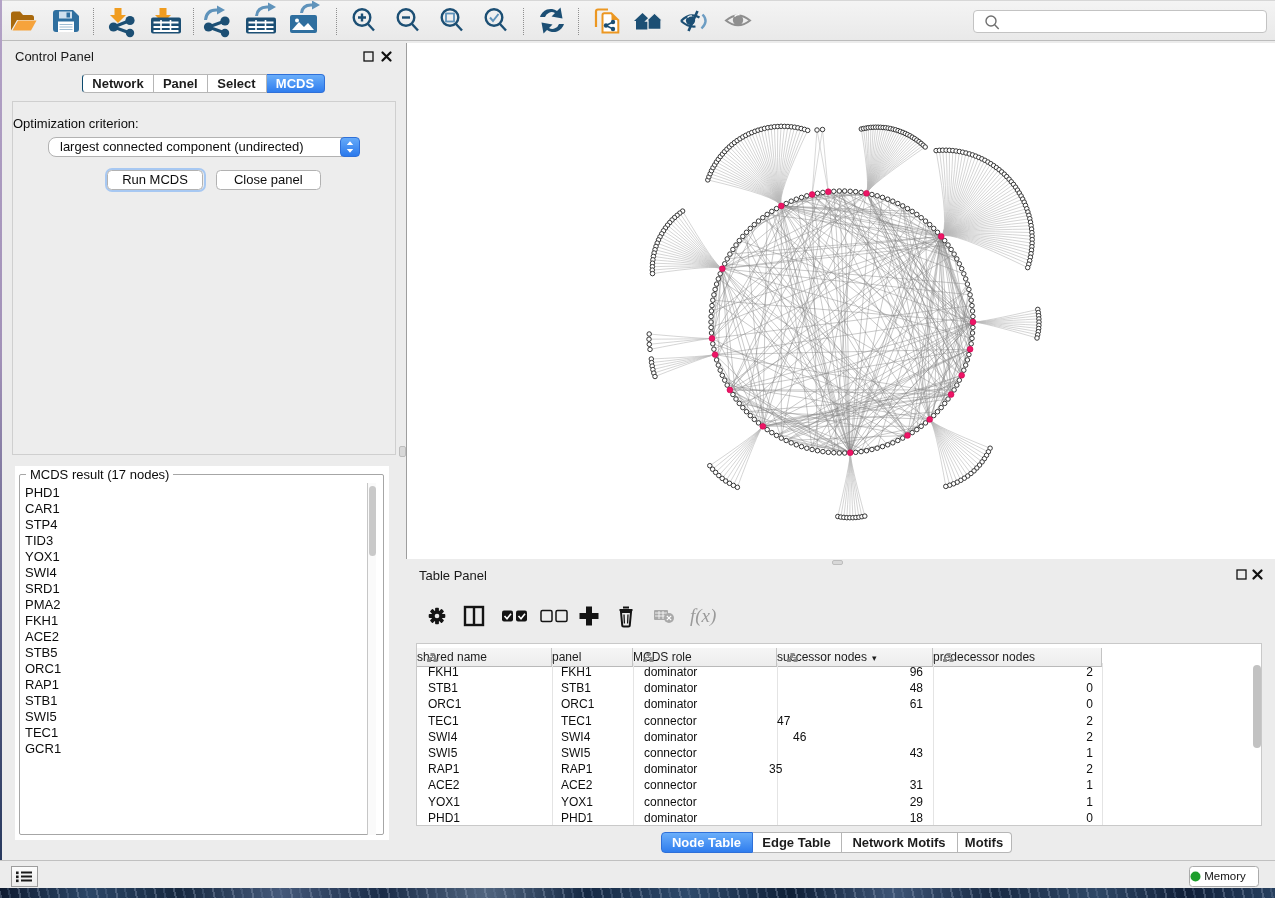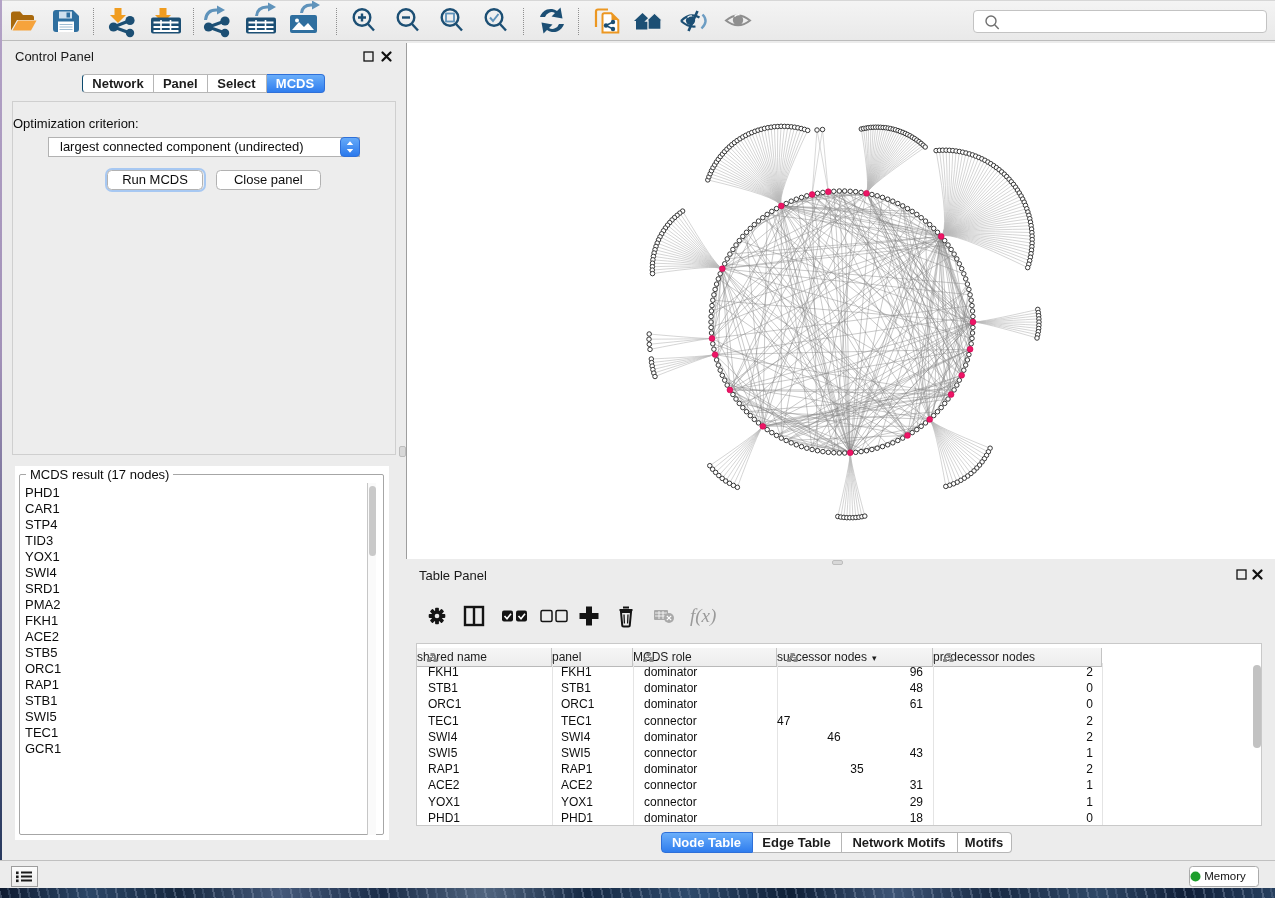--- a/index.html
+++ b/index.html
@@ -10,21 +10,21 @@
 #search{position:absolute;left:971px;top:9px;width:294px;height:23px;background:#fff;border:1px solid #c3c3c3;border-radius:4px}
 #cpanel{left:2px;top:42px;width:398px;height:818px}
 #cptitle{left:13px;top:7px;font-size:13px;color:#1a1a1a}
 .wbtn{position:absolute;top:9px;width:11px;height:11px}
 #tabs{left:80px;top:32px;height:19px;display:flex;font-size:13px}
 .tab{background:#fff;border:1px solid #b6b6b6;border-left:none;display:flex;align-items:center;justify-content:center;color:#1c1c1c;font-weight:bold}
 .tab.first{border-left:1px solid #0c4a6e;border-radius:4px 0 0 4px}
 .tab.sel{background:linear-gradient(#6aaefa,#2f7dee);border-color:#2f70d8;color:#fff;border-radius:0 4px 4px 0}
 #tcontent{left:10px;top:59px;width:384px;height:354px;background:#ededed;border:1px solid #cfcfcf}
 #optlabel{left:0;top:14px;width:384px;text-align:left;font-size:13px;color:#0c0c0c}
-#dropdown{left:35px;top:35px;width:312px;height:19.5px;background:#fff;border:1px solid #b2b2b2;border-radius:0;font-size:13px;line-height:18px;padding-left:11px;color:#0c0c0c}
+#dropdown{left:35px;top:35px;width:312px;height:19.5px;background:#fff;border:1px solid #b2b2b2;border-radius:8px;font-size:13px;line-height:18px;padding-left:11px;color:#0c0c0c}
 #dcap{position:absolute;right:-1px;top:-1px;width:20px;height:19.5px;background:linear-gradient(#65aaf9,#2b79ec);border-radius:4px;border:1px solid #2f70d8}
 .btn{position:absolute;top:68px;height:20px;background:#fff;border:1px solid #b2b2b2;border-radius:4.5px;font-size:13px;text-align:center;line-height:18px;color:#0c0c0c}
 #focus{position:absolute;left:91.5px;top:66px;width:101px;height:24px;border:2.5px solid #a7c8f2;border-radius:7px}
 #results{left:13px;top:424px;width:374px;height:374px;background:#fff}
 #fieldset{position:absolute;left:4px;top:8px;width:365px;height:361px;border:1px solid #a6a6a6;border-radius:2px}
 #legend{position:absolute;left:11px;top:1px;background:#fff;padding:0 4px;font-size:13px;color:#0c0c0c}
 #items{position:absolute;left:10px;top:18.5px;font-size:13px;line-height:16px;color:#0c0c0c}
 #lscroll{position:absolute;left:352px;top:16.5px;width:9px;height:352px;background:#fafafa;border-left:1px solid #c6c6c6}
 #lthumb{position:absolute;left:1px;top:3px;width:7px;height:70px;background:#c9c9c9;border-radius:3.5px}
 #netframe{left:406px;top:43px;width:869px;height:516px;background:#fff;border-left:1px solid #9e9e9e}
@@ -657,35 +657,35 @@
         <span style="position:absolute;left:11px">TEC1</span>
         <span style="position:absolute;left:144px">TEC1</span>
         <span style="position:absolute;left:227px">connector</span>
         <span style="position:absolute;left:360px;width:146px;text-align:left">47</span>
         <span style="position:absolute;left:516px;width:160px;text-align:right">2</span>
       </div>
 <div class="row" style="top:84.8px;left:0;width:846px">
         <span style="position:absolute;left:11px">SWI4</span>
         <span style="position:absolute;left:144px">SWI4</span>
         <span style="position:absolute;left:227px">dominator</span>
-        <span style="position:absolute;left:344px;width:146px;text-align:center">46</span>
+        <span style="position:absolute;left:376px;width:146px;text-align:left">46</span>
         <span style="position:absolute;left:516px;width:160px;text-align:right">2</span>
       </div>
 <div class="row" style="top:101.0px;left:0;width:846px">
         <span style="position:absolute;left:11px">SWI5</span>
         <span style="position:absolute;left:144px">SWI5</span>
         <span style="position:absolute;left:227px">connector</span>
         <span style="position:absolute;left:360px;width:146px;text-align:right">43</span>
         <span style="position:absolute;left:516px;width:160px;text-align:right">1</span>
       </div>
 <div class="row" style="top:117.2px;left:0;width:846px">
         <span style="position:absolute;left:11px">RAP1</span>
         <span style="position:absolute;left:144px">RAP1</span>
         <span style="position:absolute;left:227px">dominator</span>
-        <span style="position:absolute;left:367px;width:146px;text-align:center">35</span>
+        <span style="position:absolute;left:352px;width:146px;text-align:left">35</span>
         <span style="position:absolute;left:516px;width:160px;text-align:right">2</span>
       </div>
 <div class="row" style="top:133.4px;left:0;width:846px">
         <span style="position:absolute;left:11px">ACE2</span>
         <span style="position:absolute;left:144px">ACE2</span>
         <span style="position:absolute;left:227px">connector</span>
         <span style="position:absolute;left:360px;width:146px;text-align:right">31</span>
         <span style="position:absolute;left:516px;width:160px;text-align:right">1</span>
       </div>
 <div class="row" style="top:149.6px;left:0;width:846px">

